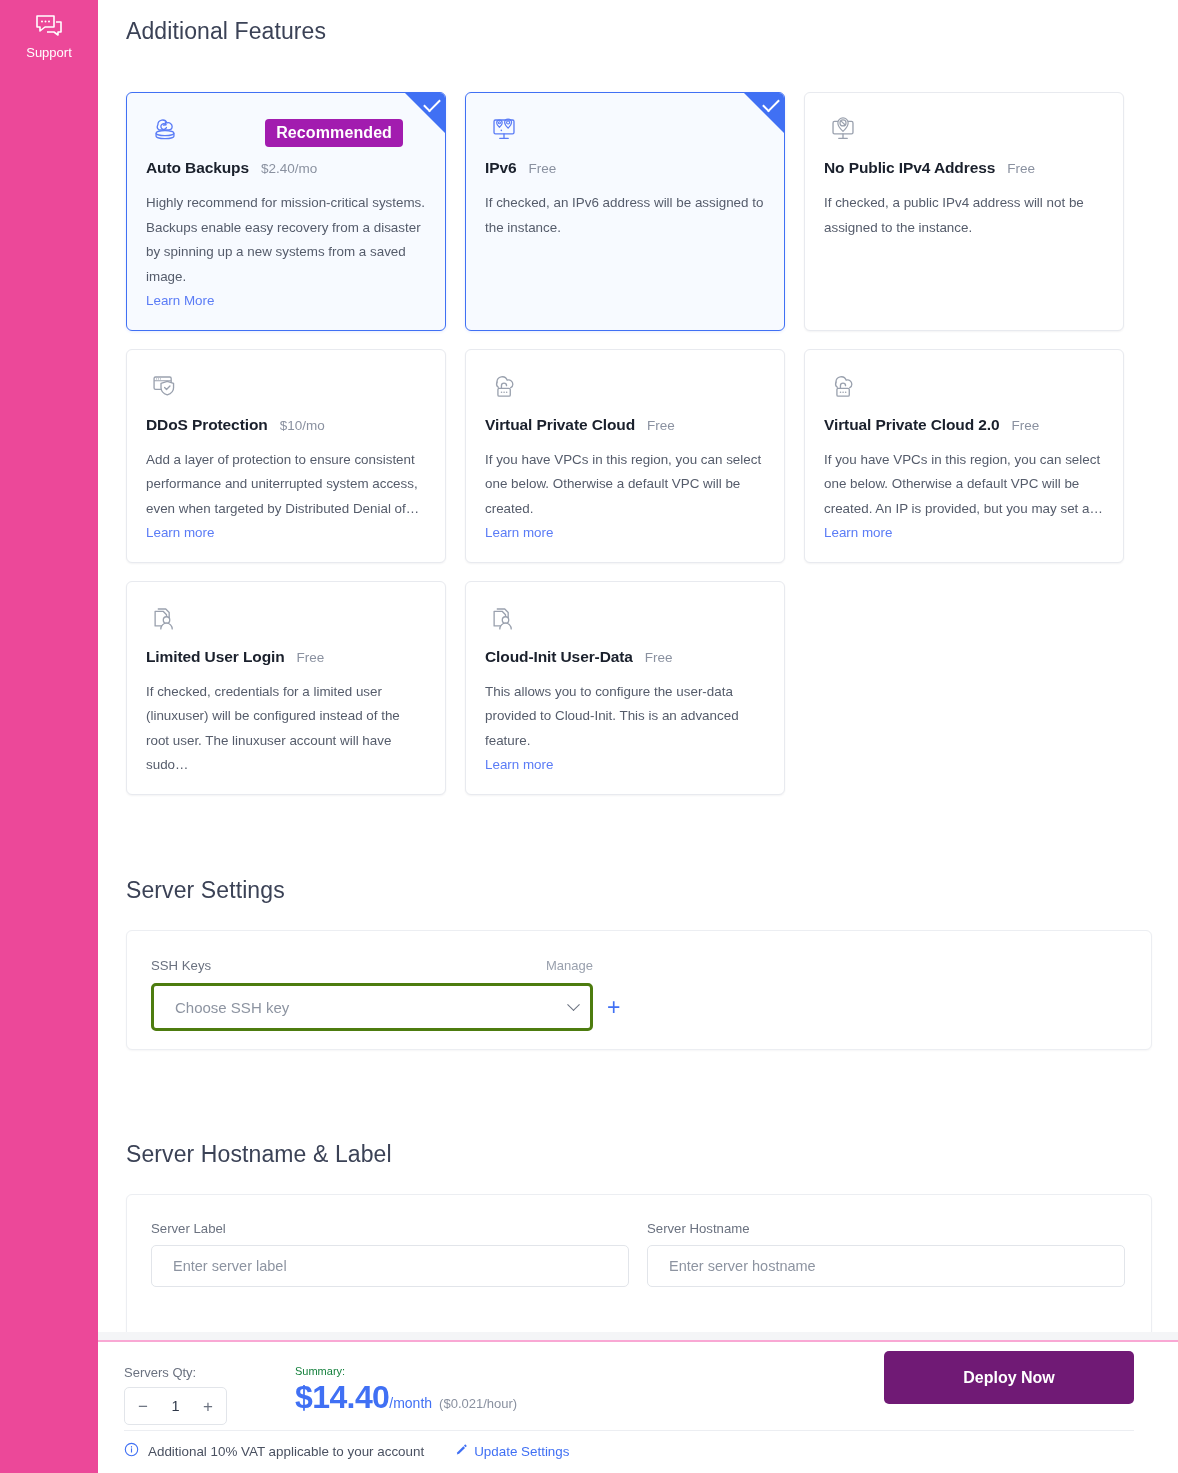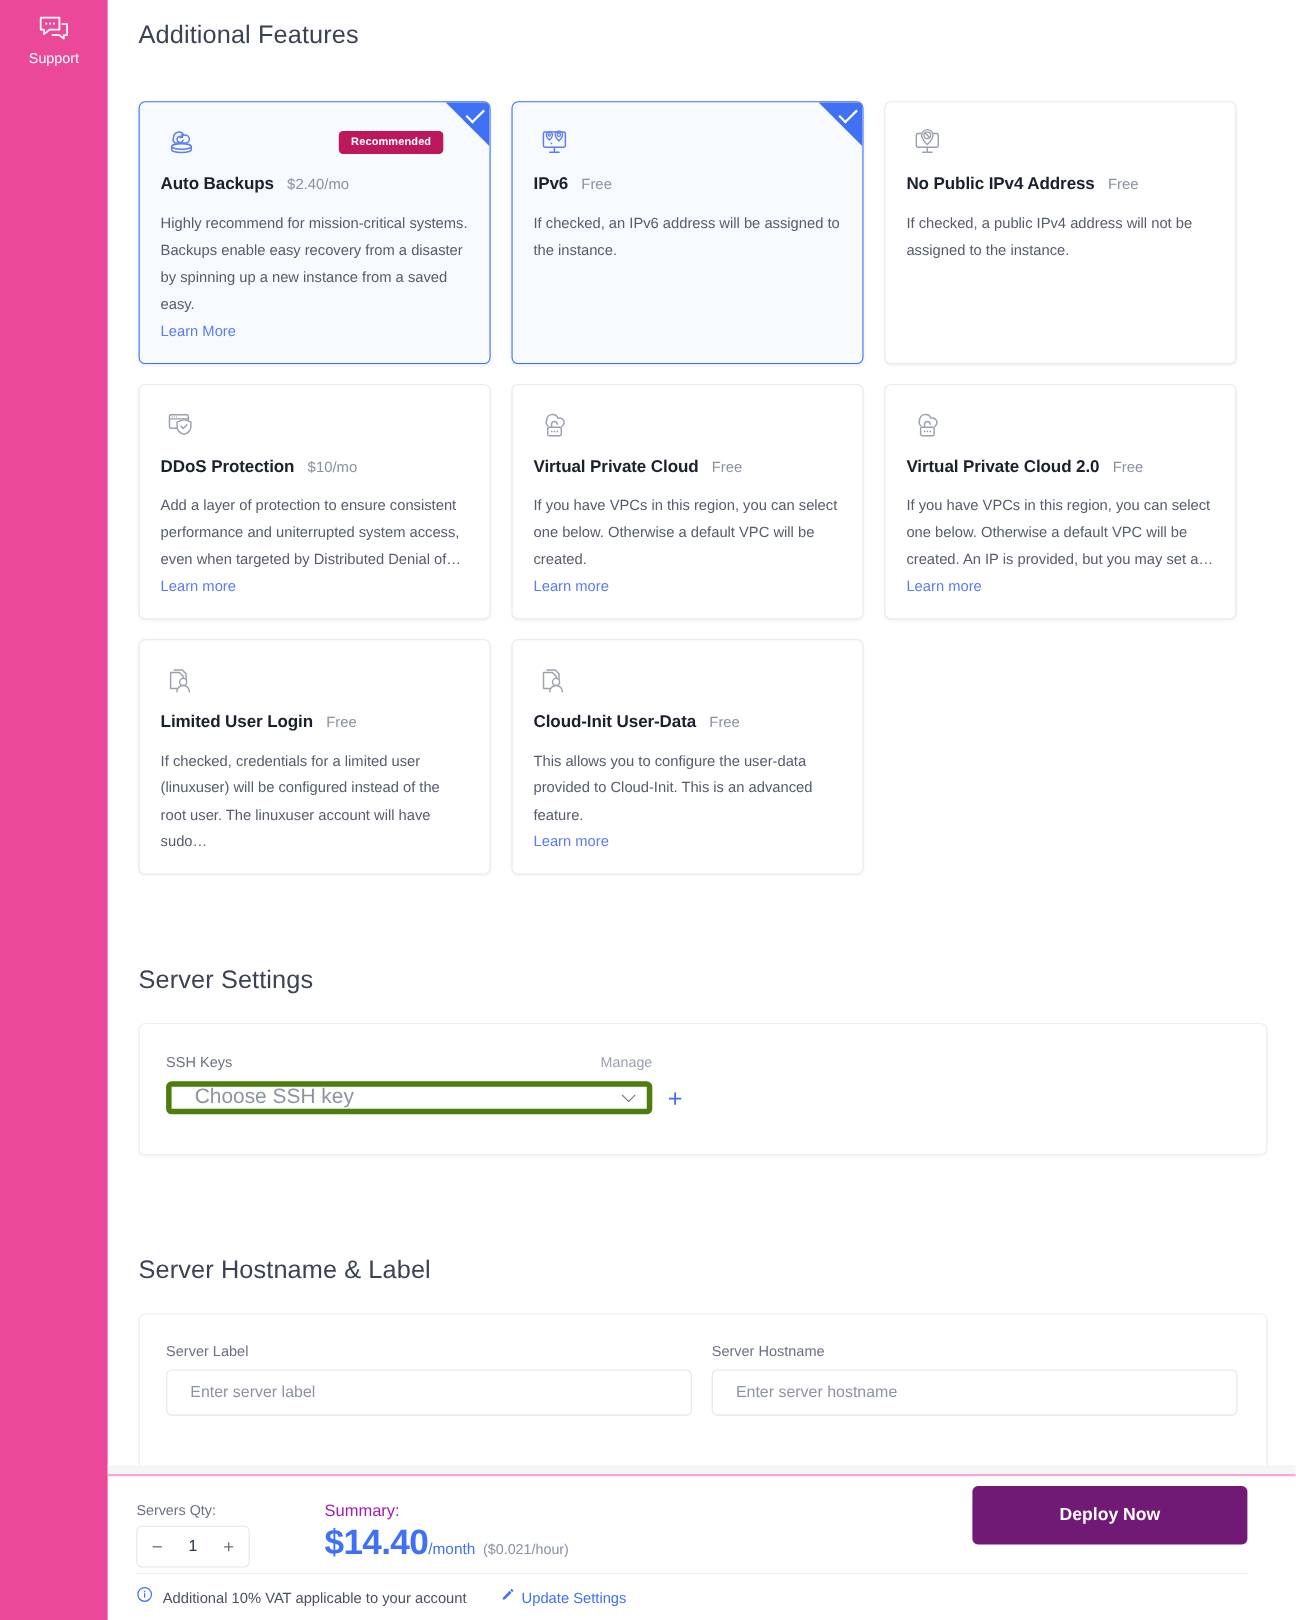--- a/index.html
+++ b/index.html
@@ -134,23 +134,23 @@
     top: 6px; right: 5px;
     width: 16px; height: 9px;
     border-left: 2px solid #fff;
     border-bottom: 2px solid #fff;
     transform: rotate(-45deg);
   }
 
   .badge-recommended {
     position: absolute;
     top: 26px; right: 42px;
-    background: #be185d;
+    background: #a21caf;
     color: #fff;
-    font-size: 10px;
+    font-size: 16px;
     font-weight: 700;
     padding: 5px 11px;
     border-radius: 4px;
     letter-spacing: 0.1px;
   }
 
   
   .settings-title { position: absolute; left: 28px; top: 877px; }
   .panel {
     position: absolute;
@@ -182,29 +182,29 @@
     align-items: baseline;
   }
   .select-wrap {
     position: absolute;
     left: 24px; top: 52px;
     display: flex;
     align-items: center;
     gap: 14px;
   }
   .fake-select {
-    width: 442px; height: 30px;
-    border: 5px solid #4d7c0f;
+    width: 442px; height: 48px;
+    border: 3px solid #4d7c0f;
     border-radius: 5px;
     background: #fff;
     display: flex;
     align-items: center;
     justify-content: space-between;
     padding: 0 12px 0 21px;
-    font-size: 19px;
+    font-size: 15px;
     color: #8d94a1;
     cursor: pointer;
   }
   .chev {
     width: 9px; height: 9px;
     border-right: 1.6px solid #6b7280;
     border-bottom: 1.6px solid #6b7280;
     transform: rotate(45deg) translate(-2px,-2px);
   }
   .plus-btn {
@@ -270,21 +270,21 @@
   .stepper-btn {
     font-size: 17px;
     color: #6b7280;
     cursor: pointer;
     user-select: none;
     line-height: 1;
   }
   .stepper-val { font-size: 14.5px; color: #2d3748; }
 
   .summary-block { position: absolute; left: 197px; top: 23px; }
-  .summary-label { font-size: 15px; color: #a21caf; margin-bottom: 2px; }
+  .summary-label { font-size: 11px; color: #15803d; margin-bottom: 2px; }
   .price-line { display: flex; align-items: baseline; }
   .price-main {
     font-size: 32px;
     font-weight: 700;
     color: #4070f4;
     letter-spacing: -0.6px;
   }
   .price-per { font-size: 14px; color: #4070f4; font-weight: 400; }
   .price-hour { font-size: 13px; color: #8a91a0; margin-left: 7px; }
 
@@ -359,21 +359,21 @@
           <svg width="38" height="38" viewBox="0 0 40 40" fill="none">
             <path d="M12.5 14.5a5 5 0 0 1 9.6-1.9 4 4 0 0 1 5.4 3.8 3.6 3.6 0 0 1-3.6 3.6H13.8a4.2 4.2 0 0 1-1.3-5.5z" stroke="#5b7cf6" stroke-width="1.4"></path>
             <path d="M20.8 14.3a3 3 0 1 0 .7 3.1" stroke="#5b7cf6" stroke-width="1.4" stroke-linecap="round"></path>
             <path d="M20.4 11.9l.6 2.6-2.6.3" stroke="#5b7cf6" stroke-width="1.4" stroke-linecap="round" stroke-linejoin="round"></path>
             <ellipse cx="20" cy="23.3" rx="9.4" ry="2.6" stroke="#5b7cf6" stroke-width="1.4"></ellipse>
             <path d="M10.6 23.3v3.2c0 1.4 4.2 2.6 9.4 2.6s9.4-1.2 9.4-2.6v-3.2" stroke="#5b7cf6" stroke-width="1.4"></path>
           </svg>
         </div><div class="card-head">
           <span class="card-name">Auto Backups</span>
           <span class="card-price">$2.40/mo</span>
-        </div><div class="card-desc">Highly recommend for mission-critical systems. Backups enable easy recovery from a disaster by spinning up a new instance from a saved easy.</div><a class="card-link">Learn More</a><span class="badge-recommended">Recommended</span><span class="corner-check">
+        </div><div class="card-desc">Highly recommend for mission-critical systems. Backups enable easy recovery from a disaster by spinning up a new systems from a saved image.</div><a class="card-link">Learn More</a><span class="badge-recommended">Recommended</span><span class="corner-check">
           <span class="tri"></span>
           <span class="chk"></span>
         </span></div>
       <div class="card selected">
         <div class="card-icon">
           <svg width="38" height="38" viewBox="0 0 40 40" fill="none">
             <rect x="9.5" y="9.5" width="21" height="14.5" rx="1.5" stroke="#5b7cf6" stroke-width="1.4"></rect>
             <path d="M20 24v4.5M15.5 28.8h9" stroke="#5b7cf6" stroke-width="1.4" stroke-linecap="round"></path>
             <path d="M15.2 9.6c1.6 0 2.9 1.3 2.9 2.9 0 2-2.9 4.6-2.9 4.6s-2.9-2.6-2.9-4.6c0-1.6 1.3-2.9 2.9-2.9z" stroke="#5b7cf6" stroke-width="1.3"></path>
             <circle cx="15.2" cy="12.4" r="1.1" stroke="#5b7cf6" stroke-width="1.1"></circle>

